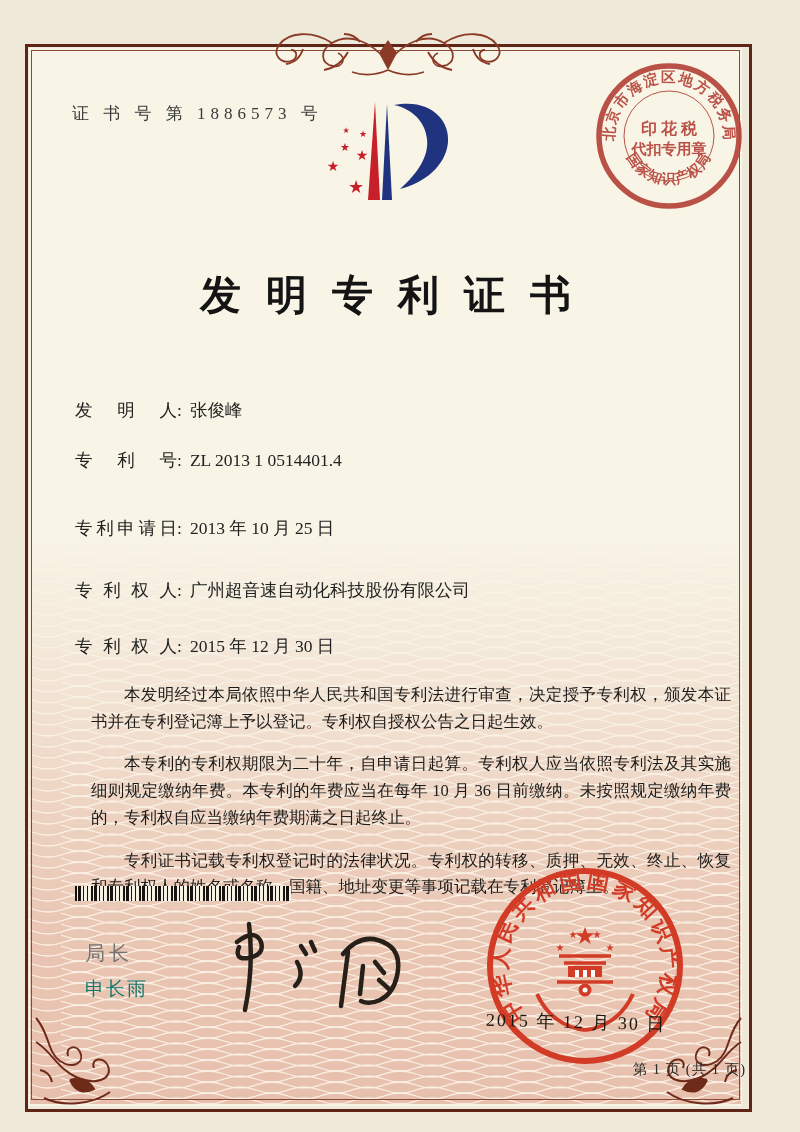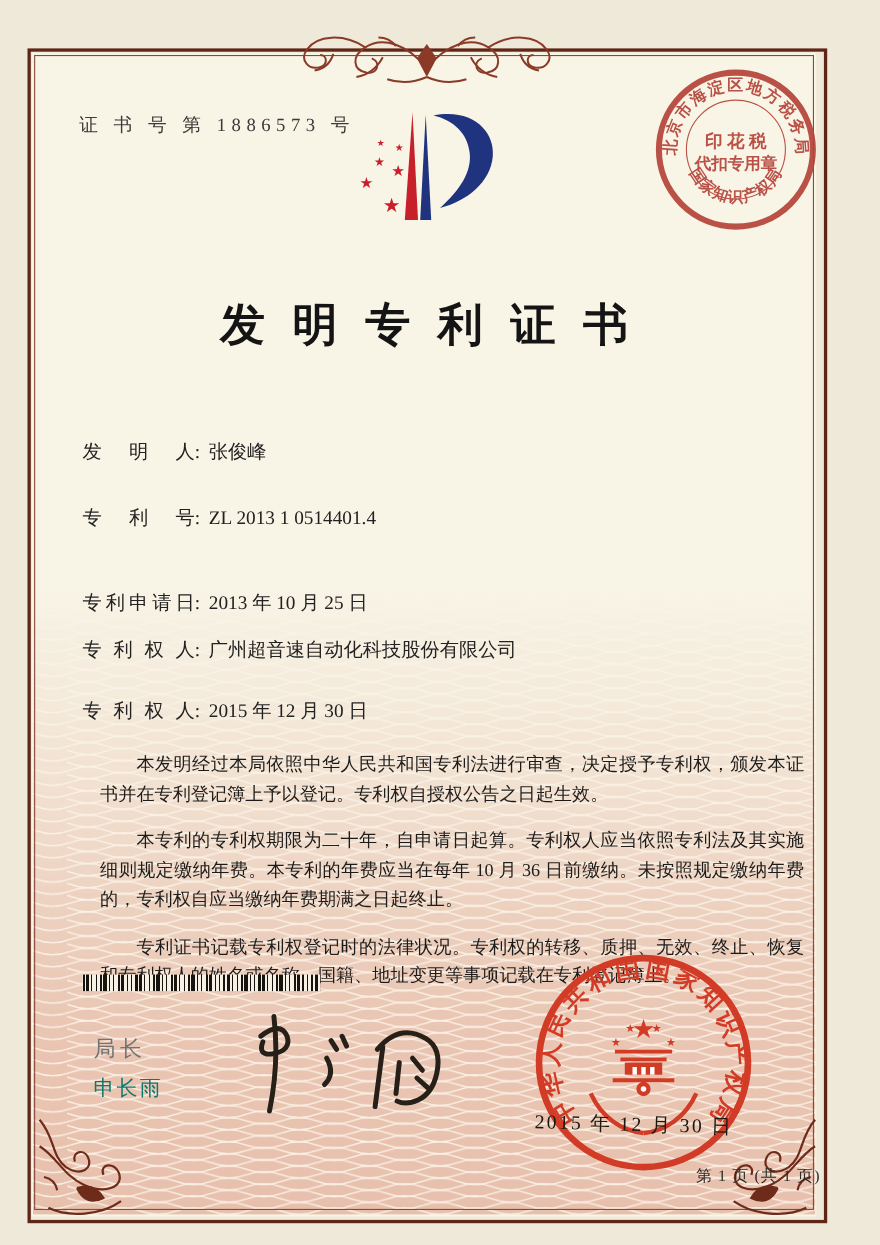--- a/index.html
+++ b/index.html
@@ -106,24 +106,24 @@
       <polygon points="57,12 50,110 62,110" fill="#c8202b"></polygon>
       <polygon points="69,14 64,110 74,110" fill="#20337f"></polygon>
       <path d="M76,15 C112,8 132,30 130,52 C128,76 106,93 82,99 C100,83 111,66 109,49 C107,31 94,19 76,15 Z" fill="#20337f"></path>
     </svg>
 
     <div class="title">发明专利证书</div>
 
     <div class="row" style="top:398px">
       <span class="flabel">发明人</span><span class="fcolon">:</span><span>张俊峰</span>
     </div>
-    <div class="row" style="top:458px">
+    <div class="row" style="top:448px">
       <span class="flabel">专利号</span><span class="fcolon">:</span><span>ZL 2013 1 0514401.4</span>
     </div>
-    <div class="row" style="top:536px">
+    <div class="row" style="top:516px">
       <span class="flabel">专利申请日</span><span class="fcolon">:</span><span>2013 年 10 月 25 日</span>
     </div>
     <div class="row" style="top:578px">
       <span class="flabel">专利权人</span><span class="fcolon">:</span><span>广州超音速自动化科技股份有限公司</span>
     </div>
     <div class="row" style="top:634px">
       <span class="flabel">专利权人</span><span class="fcolon">:</span><span>2015 年 12 月 30 日</span>
     </div>
 
     <div class="body-text">

